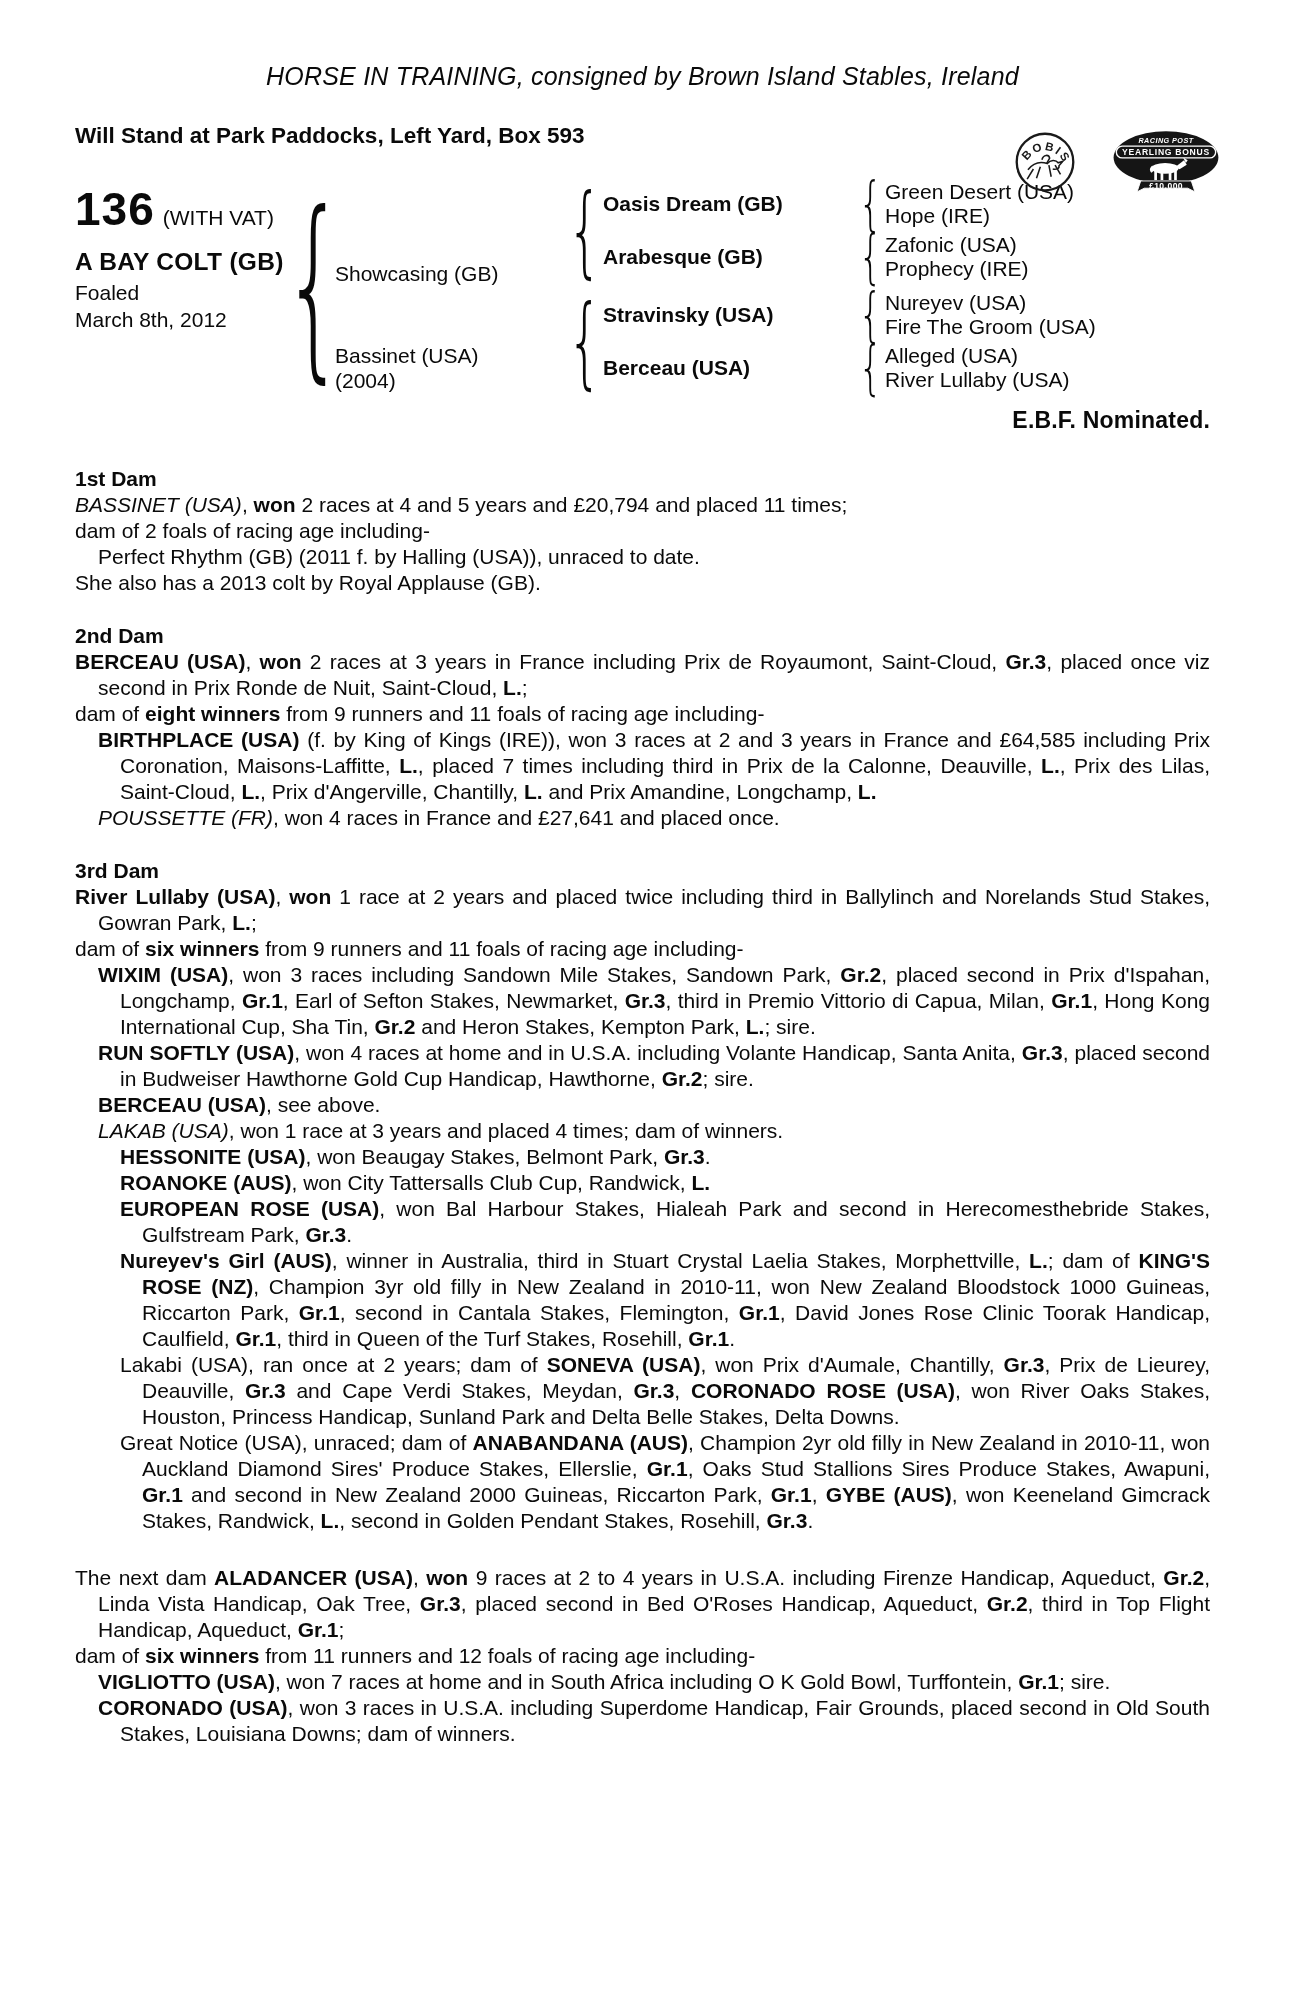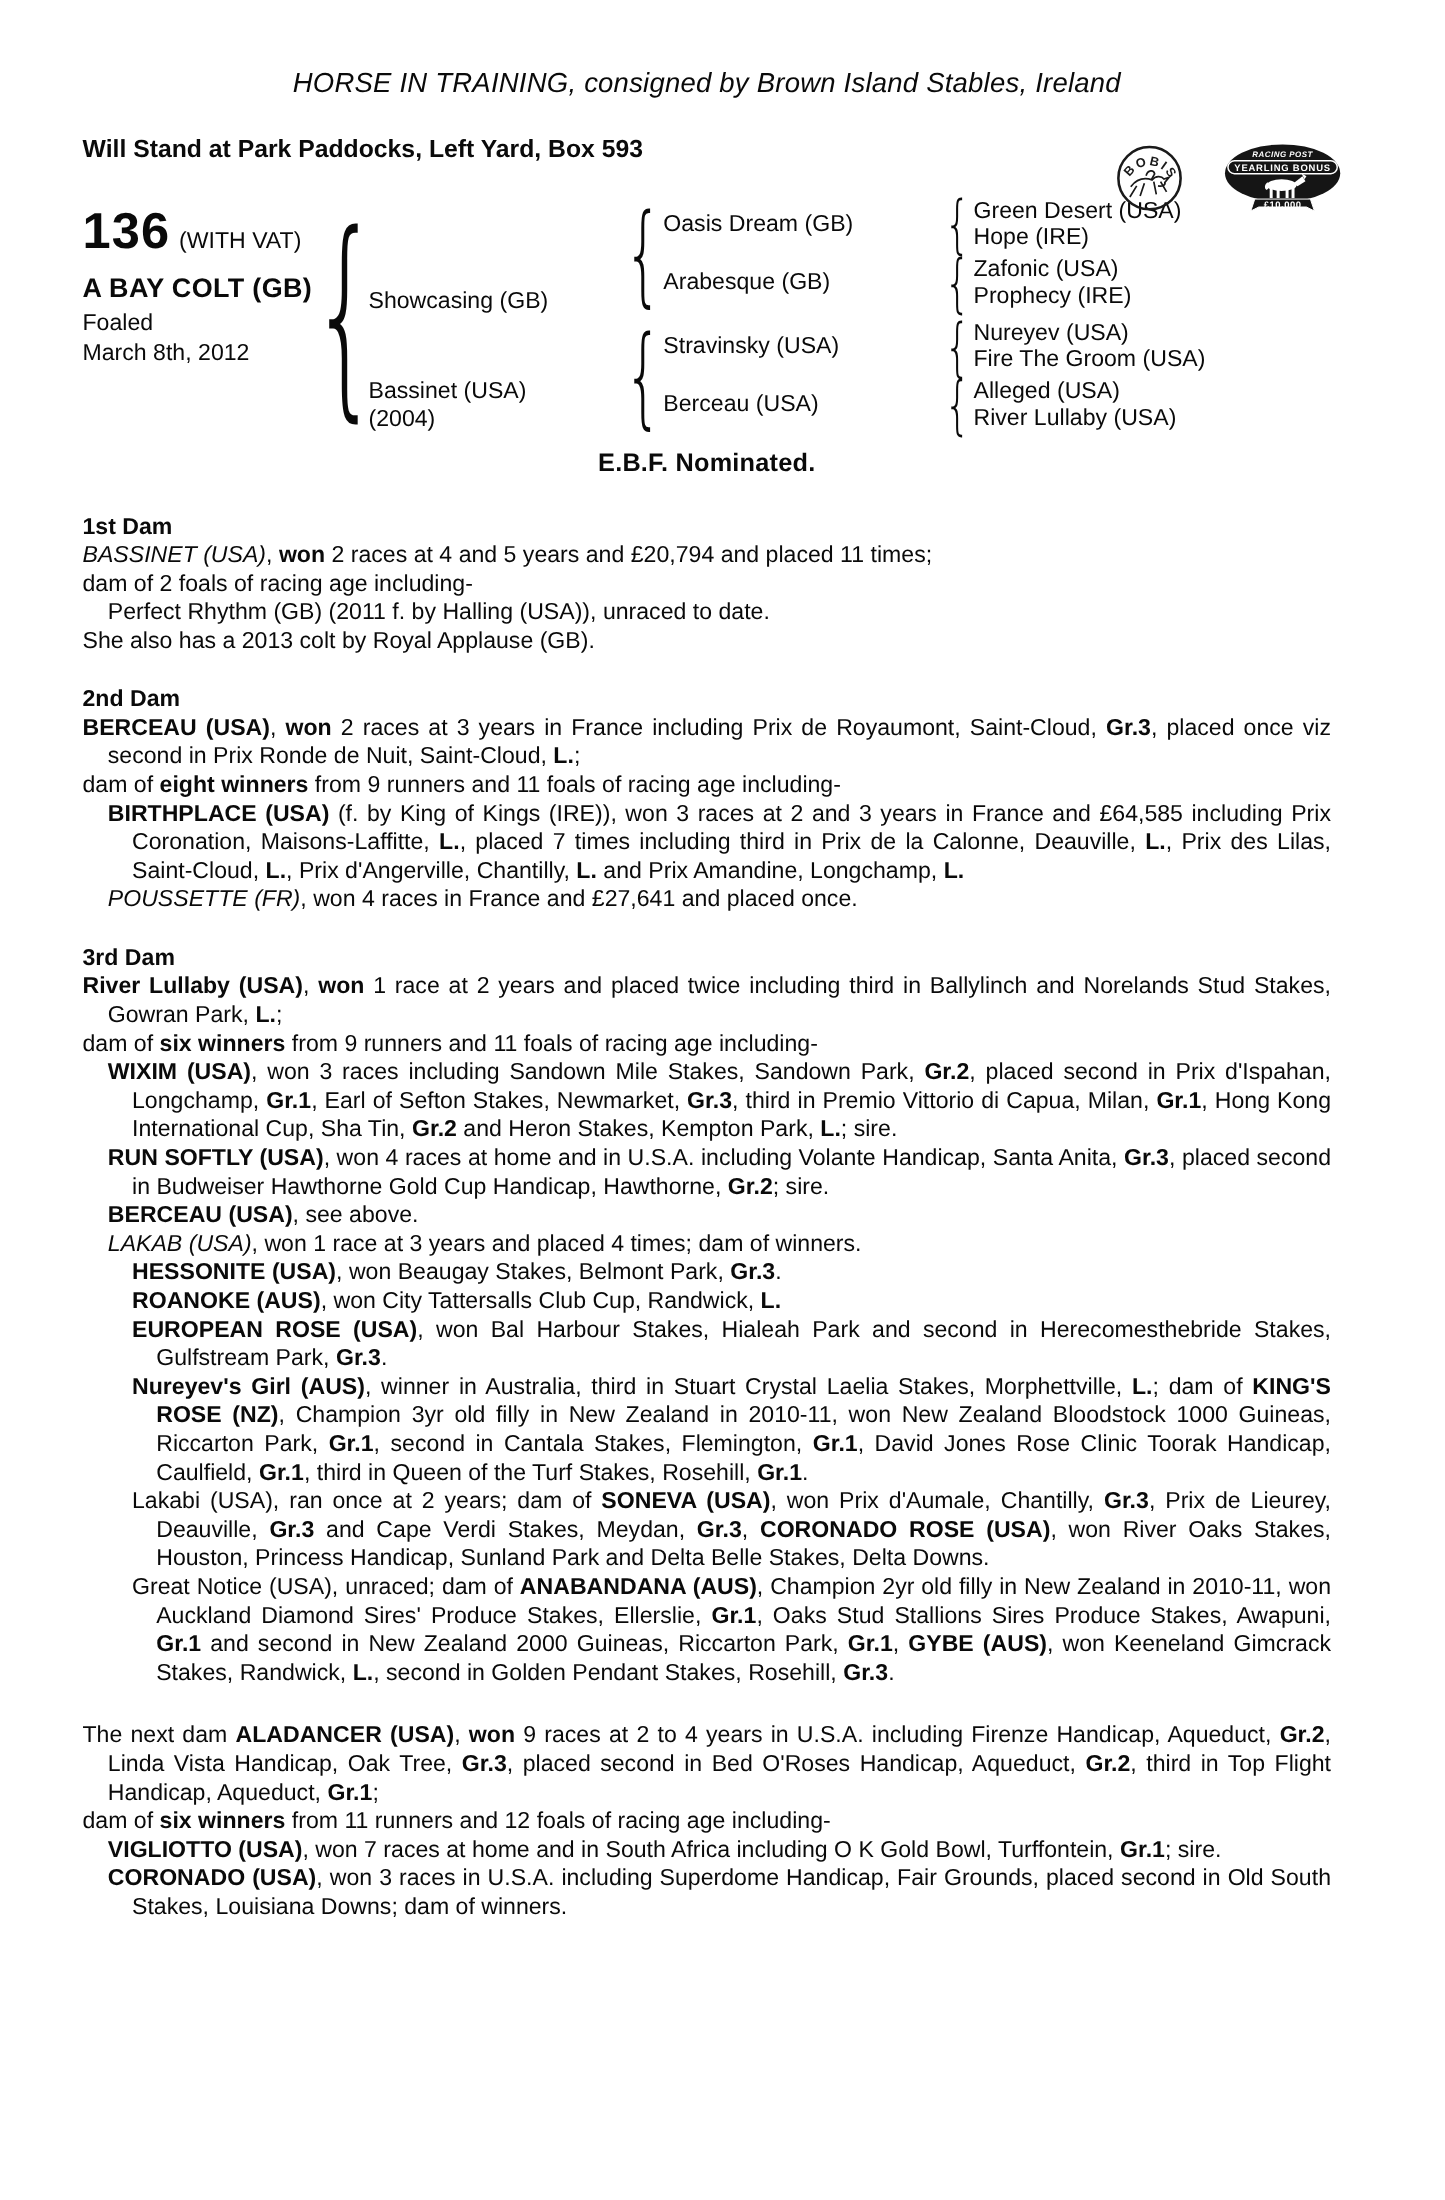--- a/index.html
+++ b/index.html
@@ -50,25 +50,25 @@
   .b-md > span{font-size:100px;transform:scaleX(0.55);}
   .b-sm{width:30px;}
   .b-sm > span{font-size:58px;transform:scaleX(0.65);}
 
   .parents-col{flex:0 0 232px;display:flex;flex-direction:column;align-self:stretch;}
   .parent-cell{flex:1;display:flex;flex-direction:column;justify-content:flex-end;font-size:21px;line-height:25px;}
   .tree-col{display:flex;flex-direction:column;gap:8px;}
   .half{display:flex;}
   .gp-stack{display:flex;flex-direction:column;gap:3px;}
   .gp-unit{display:flex;align-items:center;height:50px;}
-  .gp-name{width:252px;font-size:21px;}
+  .gp-name{width:252px;font-size:21px;font-weight:bold;}
   .ggp-pair{display:flex;flex-direction:column;justify-content:space-between;}
   .ggp{font-size:21px;line-height:24px;white-space:nowrap;}
 
-  .ebf{margin-top:14px;text-align:center;font-weight:bold;font-size:23px;letter-spacing:0.2px;}
+  .ebf{margin-top:14px;text-align:right;font-weight:bold;font-size:23px;letter-spacing:0.2px;}
 
   
   .body-text{margin-top:32px;font-size:21px;line-height:26px;}
   .section{margin-top:27px;}
   .section:first-child{margin-top:0;}
   .section-last{margin-top:31px;}
   .dam-heading{font-weight:bold;}
   p.para{margin:0;text-align:justify;}
   p.p0{padding-left:23px;text-indent:-23px;}
   p.p1{padding-left:45px;text-indent:-22px;}

